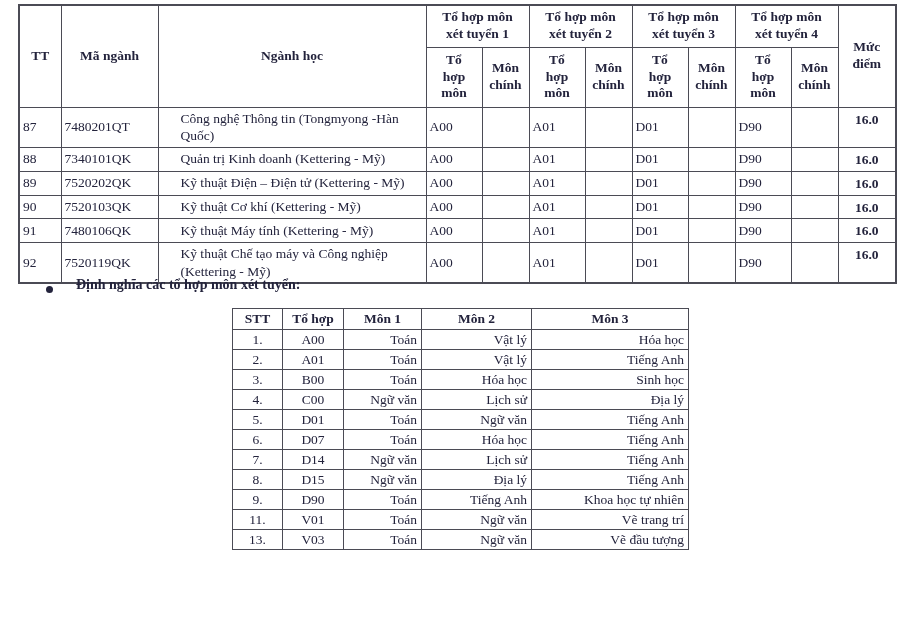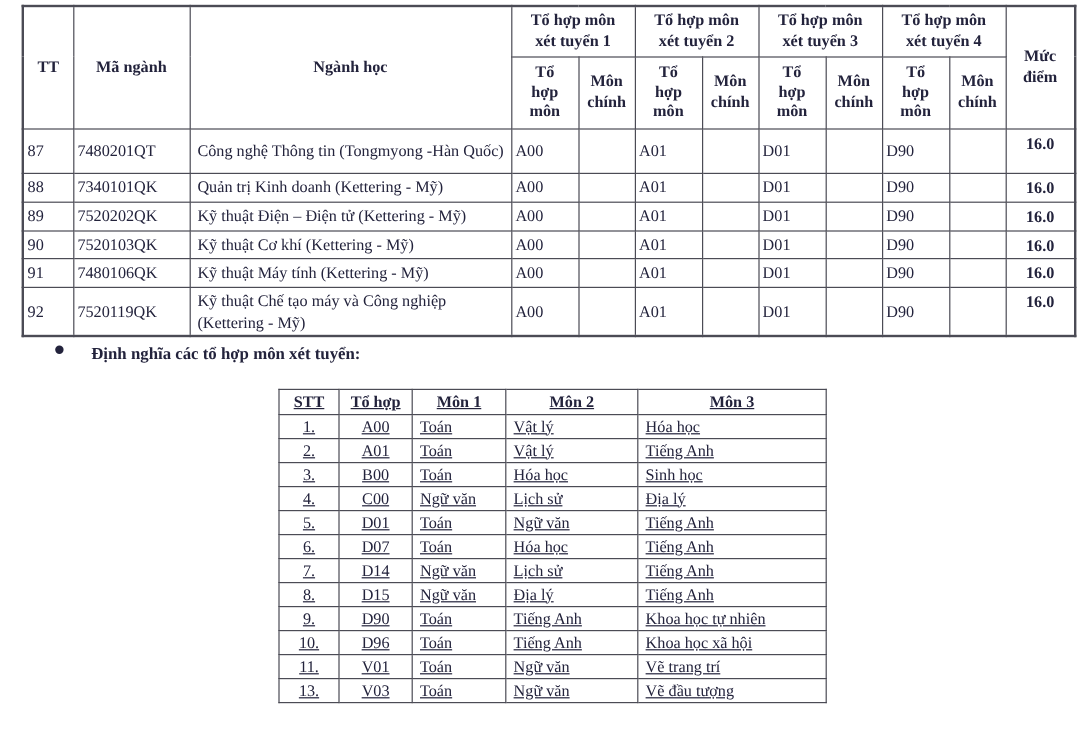--- a/index.html
+++ b/index.html
@@ -30,57 +30,56 @@
     overflow:hidden;
   }
   .t1 th{
     font-weight:bold;vertical-align:middle;
     white-space:pre-line;line-height:1.25;
   }
   .t1 .group-row th{height:42px;}
   .t1 .sub-row th{height:60px;}
   .t1 td{vertical-align:middle;line-height:1.3;}
   .t1 .c-tt,.t1 .c-code,.t1 .c-combo{text-align:left;}
-  .t1 .c-name{text-align:left;padding-left:6px;padding-right:4px;}
+  .t1 .c-name{text-align:left;padding-left:22px;padding-right:4px;}
   .t1 .c-score{text-align:center;vertical-align:top;padding-top:3px;font-weight:bold;}
   .t1 tbody tr:nth-child(1) td{height:37px;}
   .t1 tbody tr:nth-child(2) td{height:24px;}
   .t1 tbody tr:nth-child(3) td{height:24px;}
   .t1 tbody tr:nth-child(4) td{height:19px;margin-left:29px;}
   .t1 tbody tr:nth-child(5) td{height:24px;}
   .t1 tbody tr:nth-child(6) td{height:35px;}
 
   
   .bullet{
-    position:absolute;left:46px;top:288px;
+    position:absolute;left:46px;top:277px;
     font-weight:bold;font-size:14px;
-    display:flex;align-items:flex-start;
+    display:flex;align-items:flex-end;
   }
   .dot{
     width:7px;height:7px;border-radius:50%;
     background:var(--ink);
     margin-right:23px;flex:0 0 auto;
   }
 
   
   .t2{
-    position:absolute;left:232px;top:324px;width:456px;
+    position:absolute;left:232px;top:308px;width:456px;
     border:1.5px solid var(--border);
-    text-decoration:underline;
   }
   .t2 th,.t2 td{
     border:1px solid var(--border);
     font-size:13.5px;
     padding:1px 4px;
     overflow:hidden;
   }
   .t2 th{font-weight:bold;text-align:center;height:21px;}
   .t2 td{height:20px;vertical-align:middle;}
   .t2 .col-stt,.t2 .col-combo{text-align:center;}
-  .t2 .col-mon{text-align:left;padding-left:6px;}
+  .t2 .col-mon{text-align:right;padding-left:6px;}
 </style>
 </head>
 <body>
 
 <div class="page">
 
   <table class="t1">
     <colgroup>
       <col style="width:42px">
         <col style="width:97px">
@@ -302,27 +301,20 @@
           <td class="col-mon">Tiếng Anh</td>
         </tr>
         <tr>
           <td class="col-stt">9.</td>
           <td class="col-combo">D90</td>
           <td class="col-mon">Toán</td>
           <td class="col-mon">Tiếng Anh</td>
           <td class="col-mon">Khoa học tự nhiên</td>
         </tr>
         <tr>
-          <td class="col-stt">10.</td>
-          <td class="col-combo">D96</td>
-          <td class="col-mon">Toán</td>
-          <td class="col-mon">Tiếng Anh</td>
-          <td class="col-mon">Khoa học xã hội</td>
-        </tr>
-        <tr>
           <td class="col-stt">11.</td>
           <td class="col-combo">V01</td>
           <td class="col-mon">Toán</td>
           <td class="col-mon">Ngữ văn</td>
           <td class="col-mon">Vẽ trang trí</td>
         </tr>
         <tr>
           <td class="col-stt">13.</td>
           <td class="col-combo">V03</td>
           <td class="col-mon">Toán</td>

